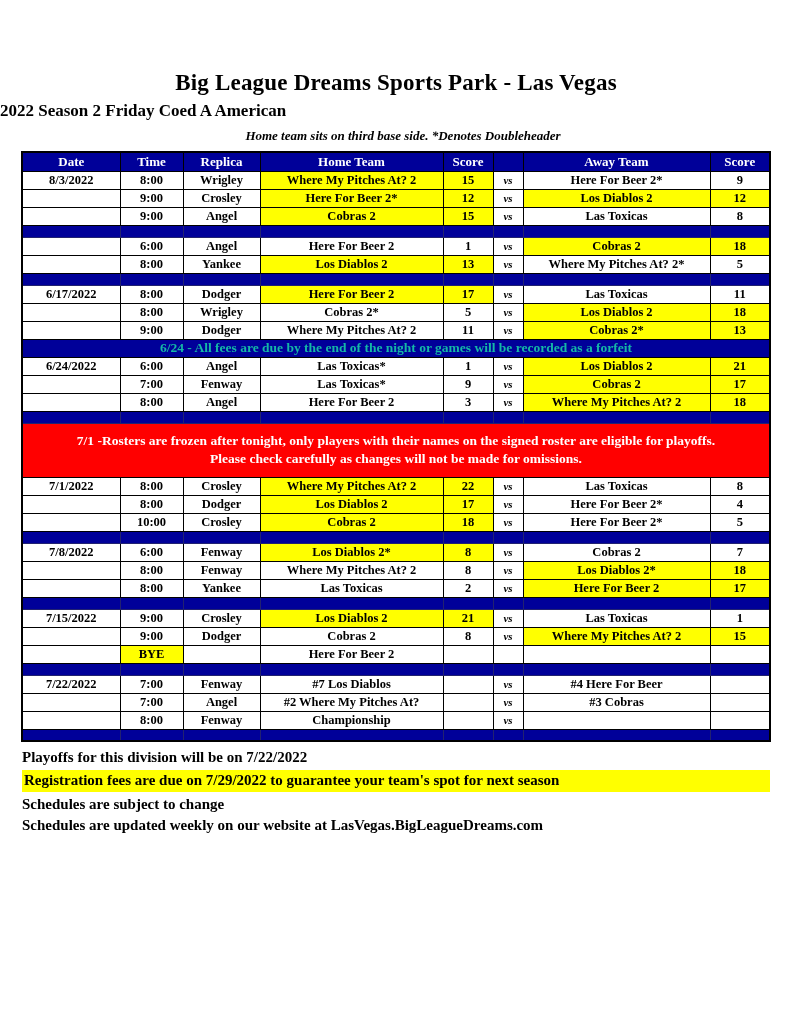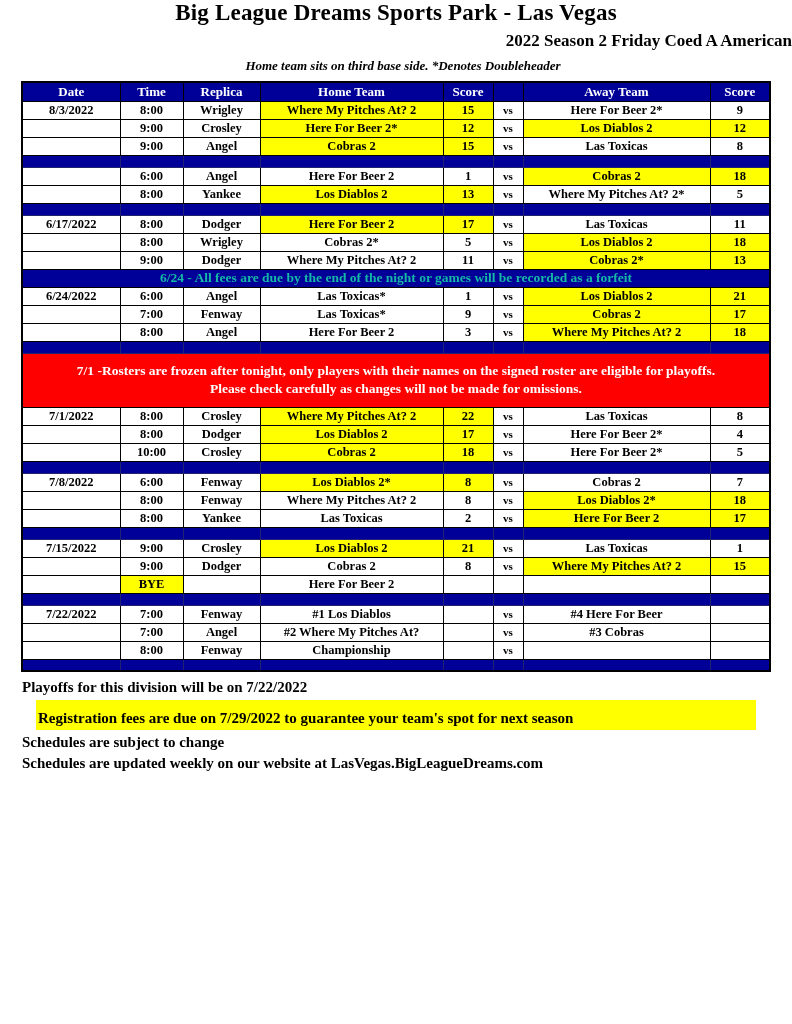--- a/index.html
+++ b/index.html
@@ -4,58 +4,58 @@
 <style>
   :root { --navy:#000099; --yellow:#FFFF00; --red:#FF0000; }
   * { box-sizing:border-box; }
   html,body { margin:0; padding:0; }
   body {
     width:792px; height:1024px; background:#ffffff;
     font-family:"Liberation Serif", serif; color:#000;
   }
   .page { position:relative; width:792px; height:1024px; overflow:hidden; }
   .title {
-    text-align:center;
+    padding-top:70px; text-align:center;
     font-size:23px; font-weight:bold; letter-spacing:0.2px;
   }
-  .subtitle { margin-top:5px; text-align:right; font-size:17px; font-weight:bold; }
+  .subtitle { margin-top:5px; text-align:left; font-size:17px; font-weight:bold; }
   .note { margin-top:7px; text-align:center; font-size:13px; font-weight:bold; font-style:italic;margin-left:14px; }
 
   table.schedule {
     border-collapse:collapse; table-layout:fixed;
     width:748px; margin:7px auto 0 auto;
     border:2px solid #000;
   }
   .schedule th {
     background:var(--navy); color:#fff;
     font-size:13px; font-weight:bold; height:19px;
     border:1px solid #000; padding:0; overflow:hidden; white-space:nowrap;
   }
   .schedule td {
     border:1px solid #000; height:18px; padding:0 2px;
     font-size:12.5px; font-weight:bold; text-align:center;
     overflow:hidden; white-space:nowrap; background:#fff;
   }
   .schedule td.hl { background:var(--yellow); }
-  .schedule td.vs { font-size:11px; }
+  .schedule td.vs { font-style:italic; font-size:11px; }
   .schedule tr.separator td { background:var(--navy); height:12px; border-color:#222270; }
   .schedule td.notice {
     background:var(--navy); color:#14b8a6; font-size:13.5px; height:18px;
     text-align:center; white-space:nowrap;
   }
   .schedule td.alert {
     background:var(--red); color:#fff; font-size:13.5px; height:54px;
     text-align:center; white-space:nowrap; line-height:1.35;
   }
 
   .footer { width:748px; margin:7px auto 0 auto; }
   .f-line { font-size:15px; font-weight:bold; margin:2px 0 4px 0; white-space:nowrap; }
   .f-highlight {
     background:var(--yellow); font-size:15px; font-weight:bold;
-    padding:10px 0 3px 2px; margin:4px 14px; white-space:nowrap;
+    padding:2px 0 3px 2px; margin:4px 0; white-space:nowrap;
   }
 </style>
 </head>
 <body>
 
 <div class="page">
   <div class="title">Big League Dreams Sports Park - Las Vegas</div>
   <div class="subtitle">2022 Season 2 Friday Coed A American</div>
   <div class="note">Home team sits on third base side.  *Denotes Doubleheader</div>
 
@@ -351,21 +351,21 @@
           <td></td>
           <td></td>
           <td></td>
           <td></td>
           <td></td>
         </tr>
         <tr>
           <td>7/22/2022</td>
           <td>7:00</td>
           <td>Fenway</td>
-          <td>#1 Los Diablos</td>
+          <td>#7 Los Diablos</td>
           <td></td>
           <td class="vs">vs</td>
           <td>#4 Here For Beer</td>
           <td></td>
         </tr>
         <tr>
           <td></td>
           <td>7:00</td>
           <td>Angel</td>
           <td>#2 Where My Pitches At?</td>

